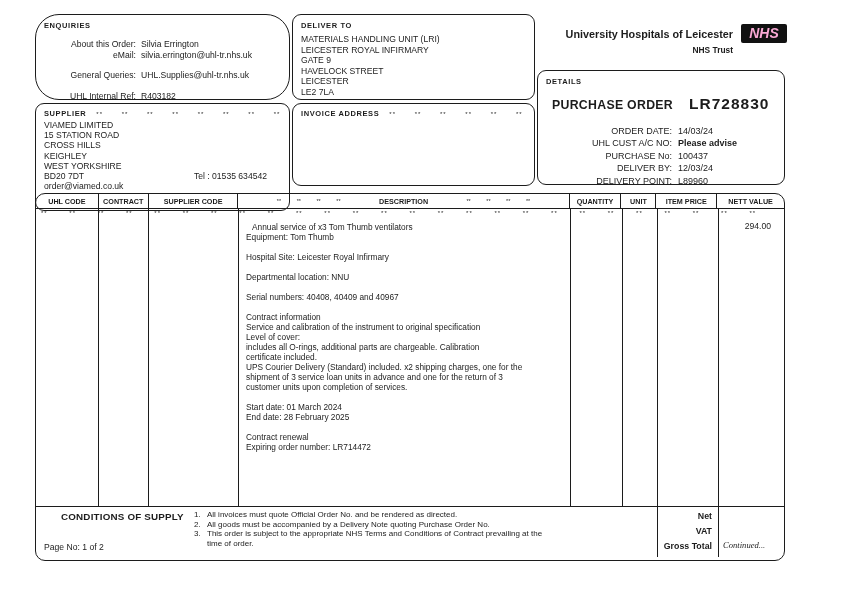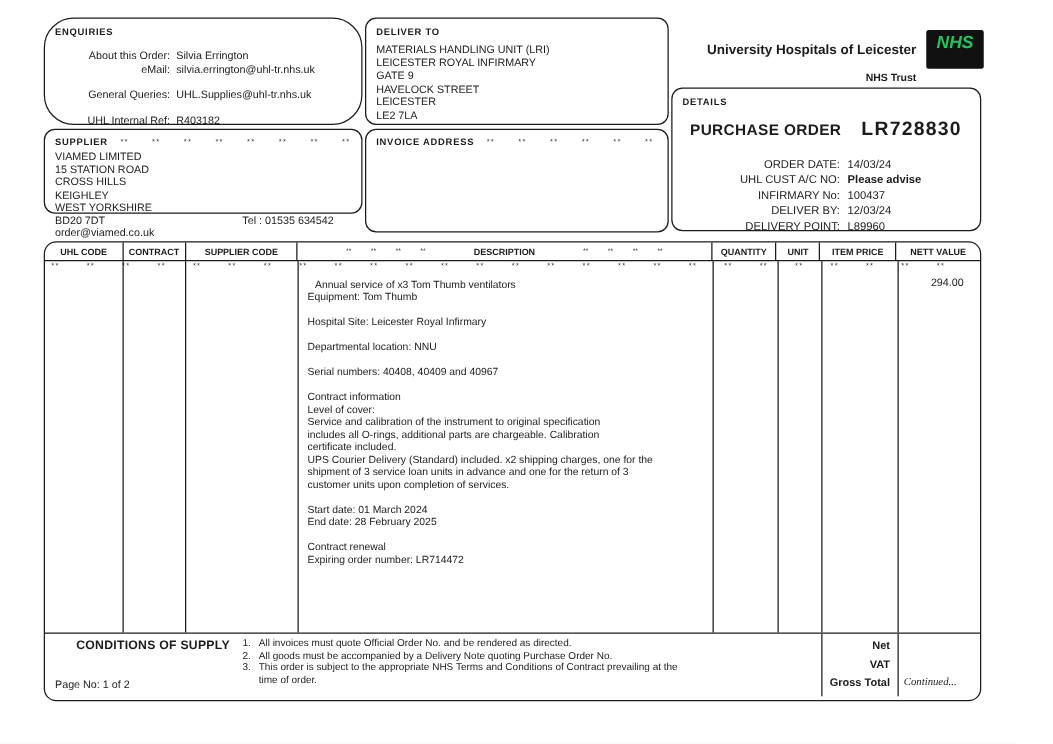--- a/index.html
+++ b/index.html
@@ -19,26 +19,26 @@
   .enq-label { width:92px; text-align:right; margin-right:5px; flex:none; }
 
   
   .deliver-box { left:292px; top:14px; width:243px; height:86px; padding:6px 8px; }
   .addr-lines { margin-top:4px; font-size:8.6px; line-height:10.6px; }
 
   
   .trust-header { position:absolute; left:565px; top:24px; width:222px; }
   .trust-row { display:flex; align-items:center; justify-content:flex-end; gap:8px; }
   .trust-name { font-size:10.8px; font-weight:bold; white-space:nowrap; }
-  .nhs-logo { width:46px; height:31px; background:#111; color:#22c55e; font-weight:bold; font-style:italic;
+  .nhs-logo { width:46px; height:19px; background:#111; color:#f9a8d4; font-weight:bold; font-style:italic;
               font-size:14px; text-align:center; line-height:19px; border-radius:2px; flex:none; }
   .trust-sub { text-align:right; margin-top:2px; margin-right:54px; font-size:8.4px; font-weight:bold; }
 
   
-  .supplier-box { left:35px; top:103px; width:255px; height:68px; padding:5px 8px; }
+  .supplier-box { left:35px; top:103px; width:255px; height:108px; padding:5px 8px; }
   .invoice-box  { left:292px; top:103px; width:243px; height:83px; padding:5px 8px; }
   .title-row { display:flex; align-items:center; }
   .marks { flex:1; overflow:hidden; white-space:nowrap; font-size:6px; word-spacing:16px; margin-left:10px; color:#2a2a2a; letter-spacing:1px; }
   .sup-lines { margin-top:2px; font-size:8.6px; line-height:10.2px; }
   .sup-split { display:flex; justify-content:space-between; padding-right:14px; }
   .inv-lines { margin-top:3px; font-size:8.6px; line-height:11px; }
 
   
   .details-box { left:537px; top:70px; width:248px; height:115px; padding:6px 8px; }
   .po-row { display:flex; align-items:baseline; gap:16px; margin-top:9px; padding-left:6px; }
@@ -164,21 +164,21 @@
     <div class="det-rows">
       <div class="det-row">
         <span class="det-label">ORDER DATE:</span>
         <span class="det-value">14/03/24</span>
       </div>
       <div class="det-row">
         <span class="det-label">UHL CUST A/C NO:</span>
         <span class="det-value bold">Please advise</span>
       </div>
       <div class="det-row">
-        <span class="det-label">INFIRMARY No:</span>
+        <span class="det-label">PURCHASE No:</span>
         <span class="det-value">100437</span>
       </div>
       <div class="det-row">
         <span class="det-label">DELIVER BY:</span>
         <span class="det-value">12/03/24</span>
       </div>
       <div class="det-row">
         <span class="det-label">DELIVERY POINT:</span>
         <span class="det-value">L89960</span>
       </div>
@@ -216,22 +216,22 @@
         <div class="desc-line indent">Annual service of x3 Tom Thumb ventilators</div>
         <div class="desc-line">Equipment: Tom Thumb</div>
         <div class="desc-line"></div>
         <div class="desc-line">Hospital Site: Leicester Royal Infirmary</div>
         <div class="desc-line"></div>
         <div class="desc-line">Departmental location: NNU</div>
         <div class="desc-line"></div>
         <div class="desc-line">Serial numbers: 40408, 40409 and 40967</div>
         <div class="desc-line"></div>
         <div class="desc-line">Contract information</div>
+        <div class="desc-line">Service and calibration of the instrument to original specification</div>
         <div class="desc-line">Level of cover:</div>
-        <div class="desc-line">Service and calibration of the instrument to original specification</div>
         <div class="desc-line">includes all O-rings, additional parts are chargeable. Calibration</div>
         <div class="desc-line">certificate included.</div>
         <div class="desc-line">UPS Courier Delivery (Standard) included. x2 shipping charges, one for the</div>
         <div class="desc-line">shipment of 3 service loan units in advance and one for the return of 3</div>
         <div class="desc-line">customer units upon completion of services.</div>
         <div class="desc-line"></div>
         <div class="desc-line">Start date: 01 March 2024</div>
         <div class="desc-line">End date: 28 February 2025</div>
         <div class="desc-line"></div>
         <div class="desc-line">Contract renewal</div>

